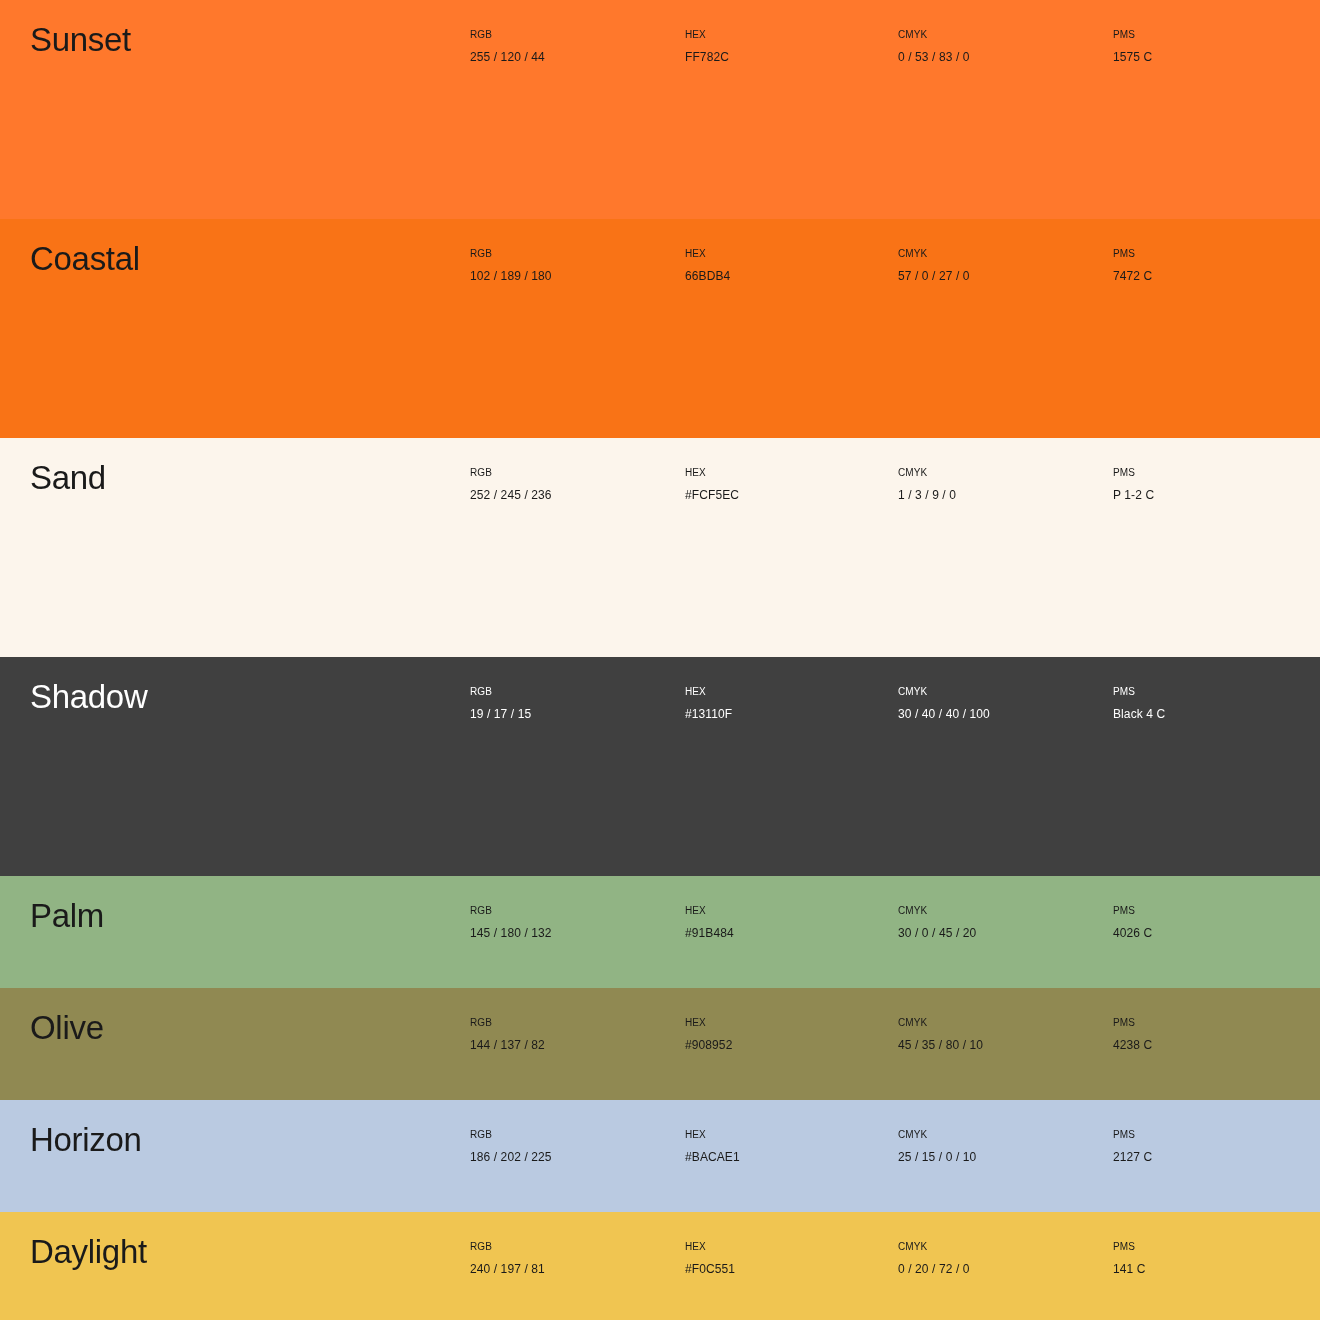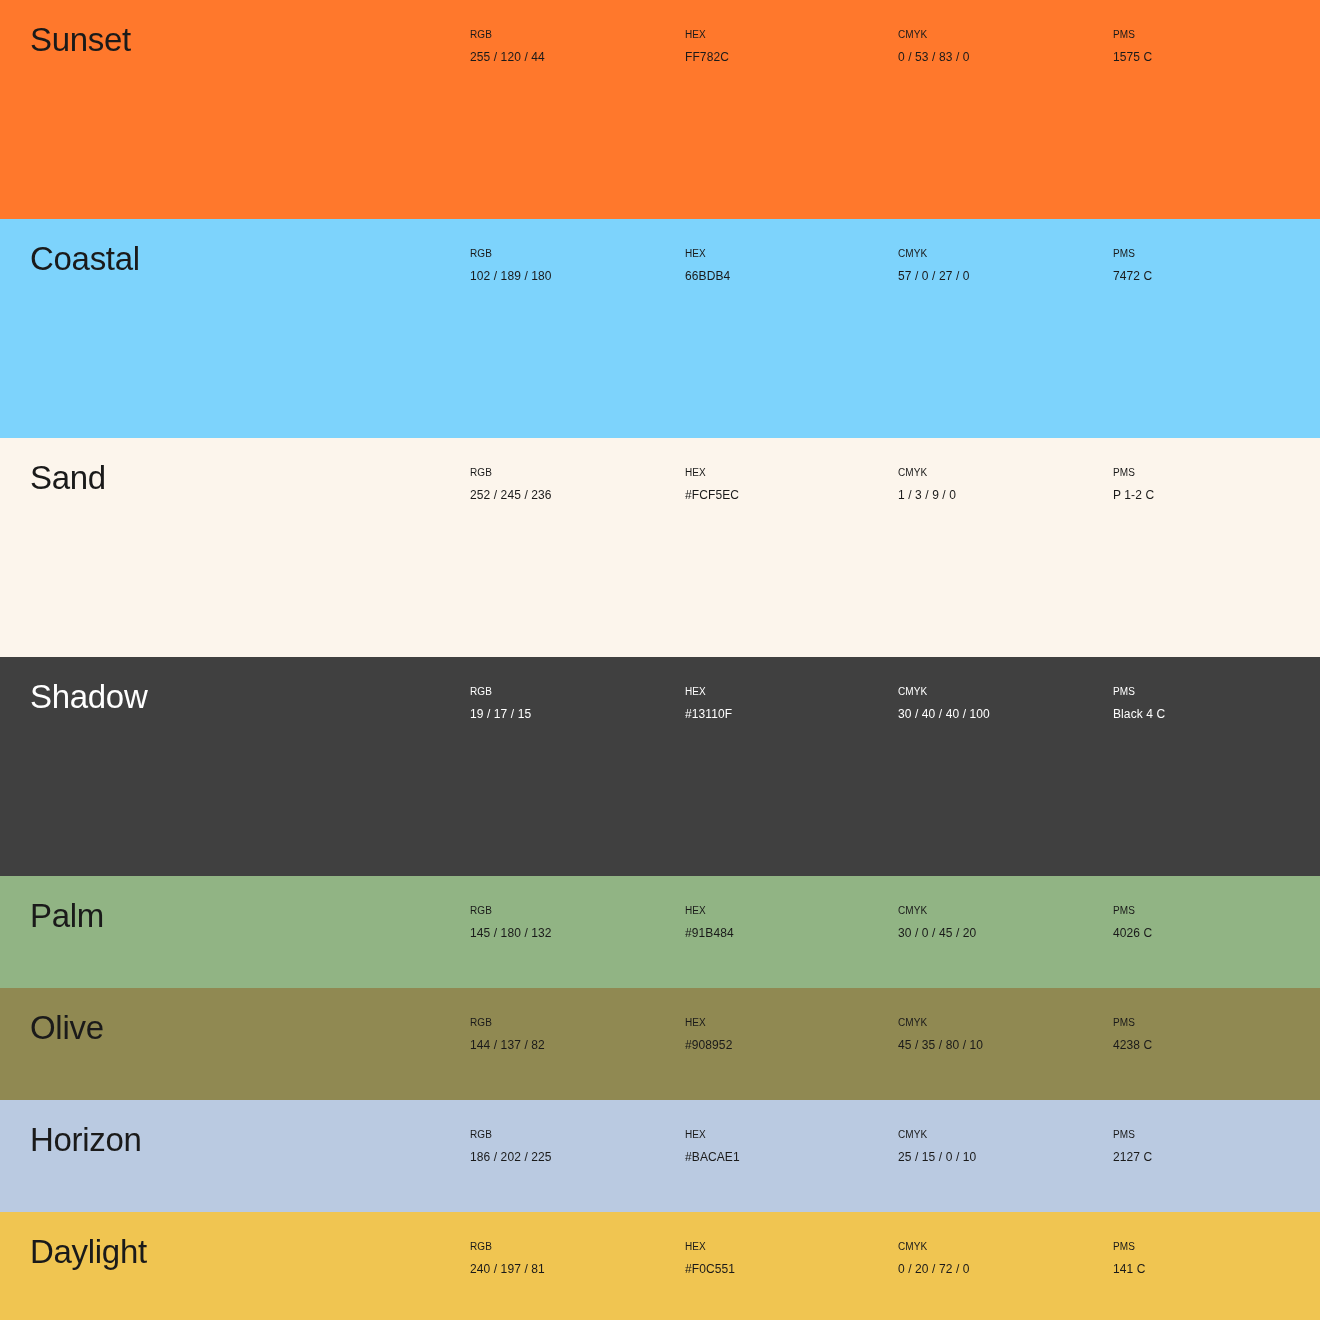--- a/index.html
+++ b/index.html
@@ -98,21 +98,21 @@
         <div class="spec-col spec-col-cmyk">
           <span class="spec-label">CMYK</span>
           <span class="spec-value">0 / 53 / 83 / 0</span>
         </div>
         <div class="spec-col spec-col-pms">
           <span class="spec-label">PMS</span>
           <span class="spec-value">1575 C</span>
         </div>
       </div>
     </div>
-    <div class="swatch-row row-tall on-light" style="background: #7dd3fc;">
+    <div class="swatch-row row-tall on-light" style="background: #f97316;">
       <div class="color-name">Coastal</div>
       <div class="specs">
         <div class="spec-col spec-col-rgb">
           <span class="spec-label">RGB</span>
           <span class="spec-value">102 / 189 / 180</span>
         </div>
         <div class="spec-col spec-col-hex">
           <span class="spec-label">HEX</span>
           <span class="spec-value">66BDB4</span>
         </div>

